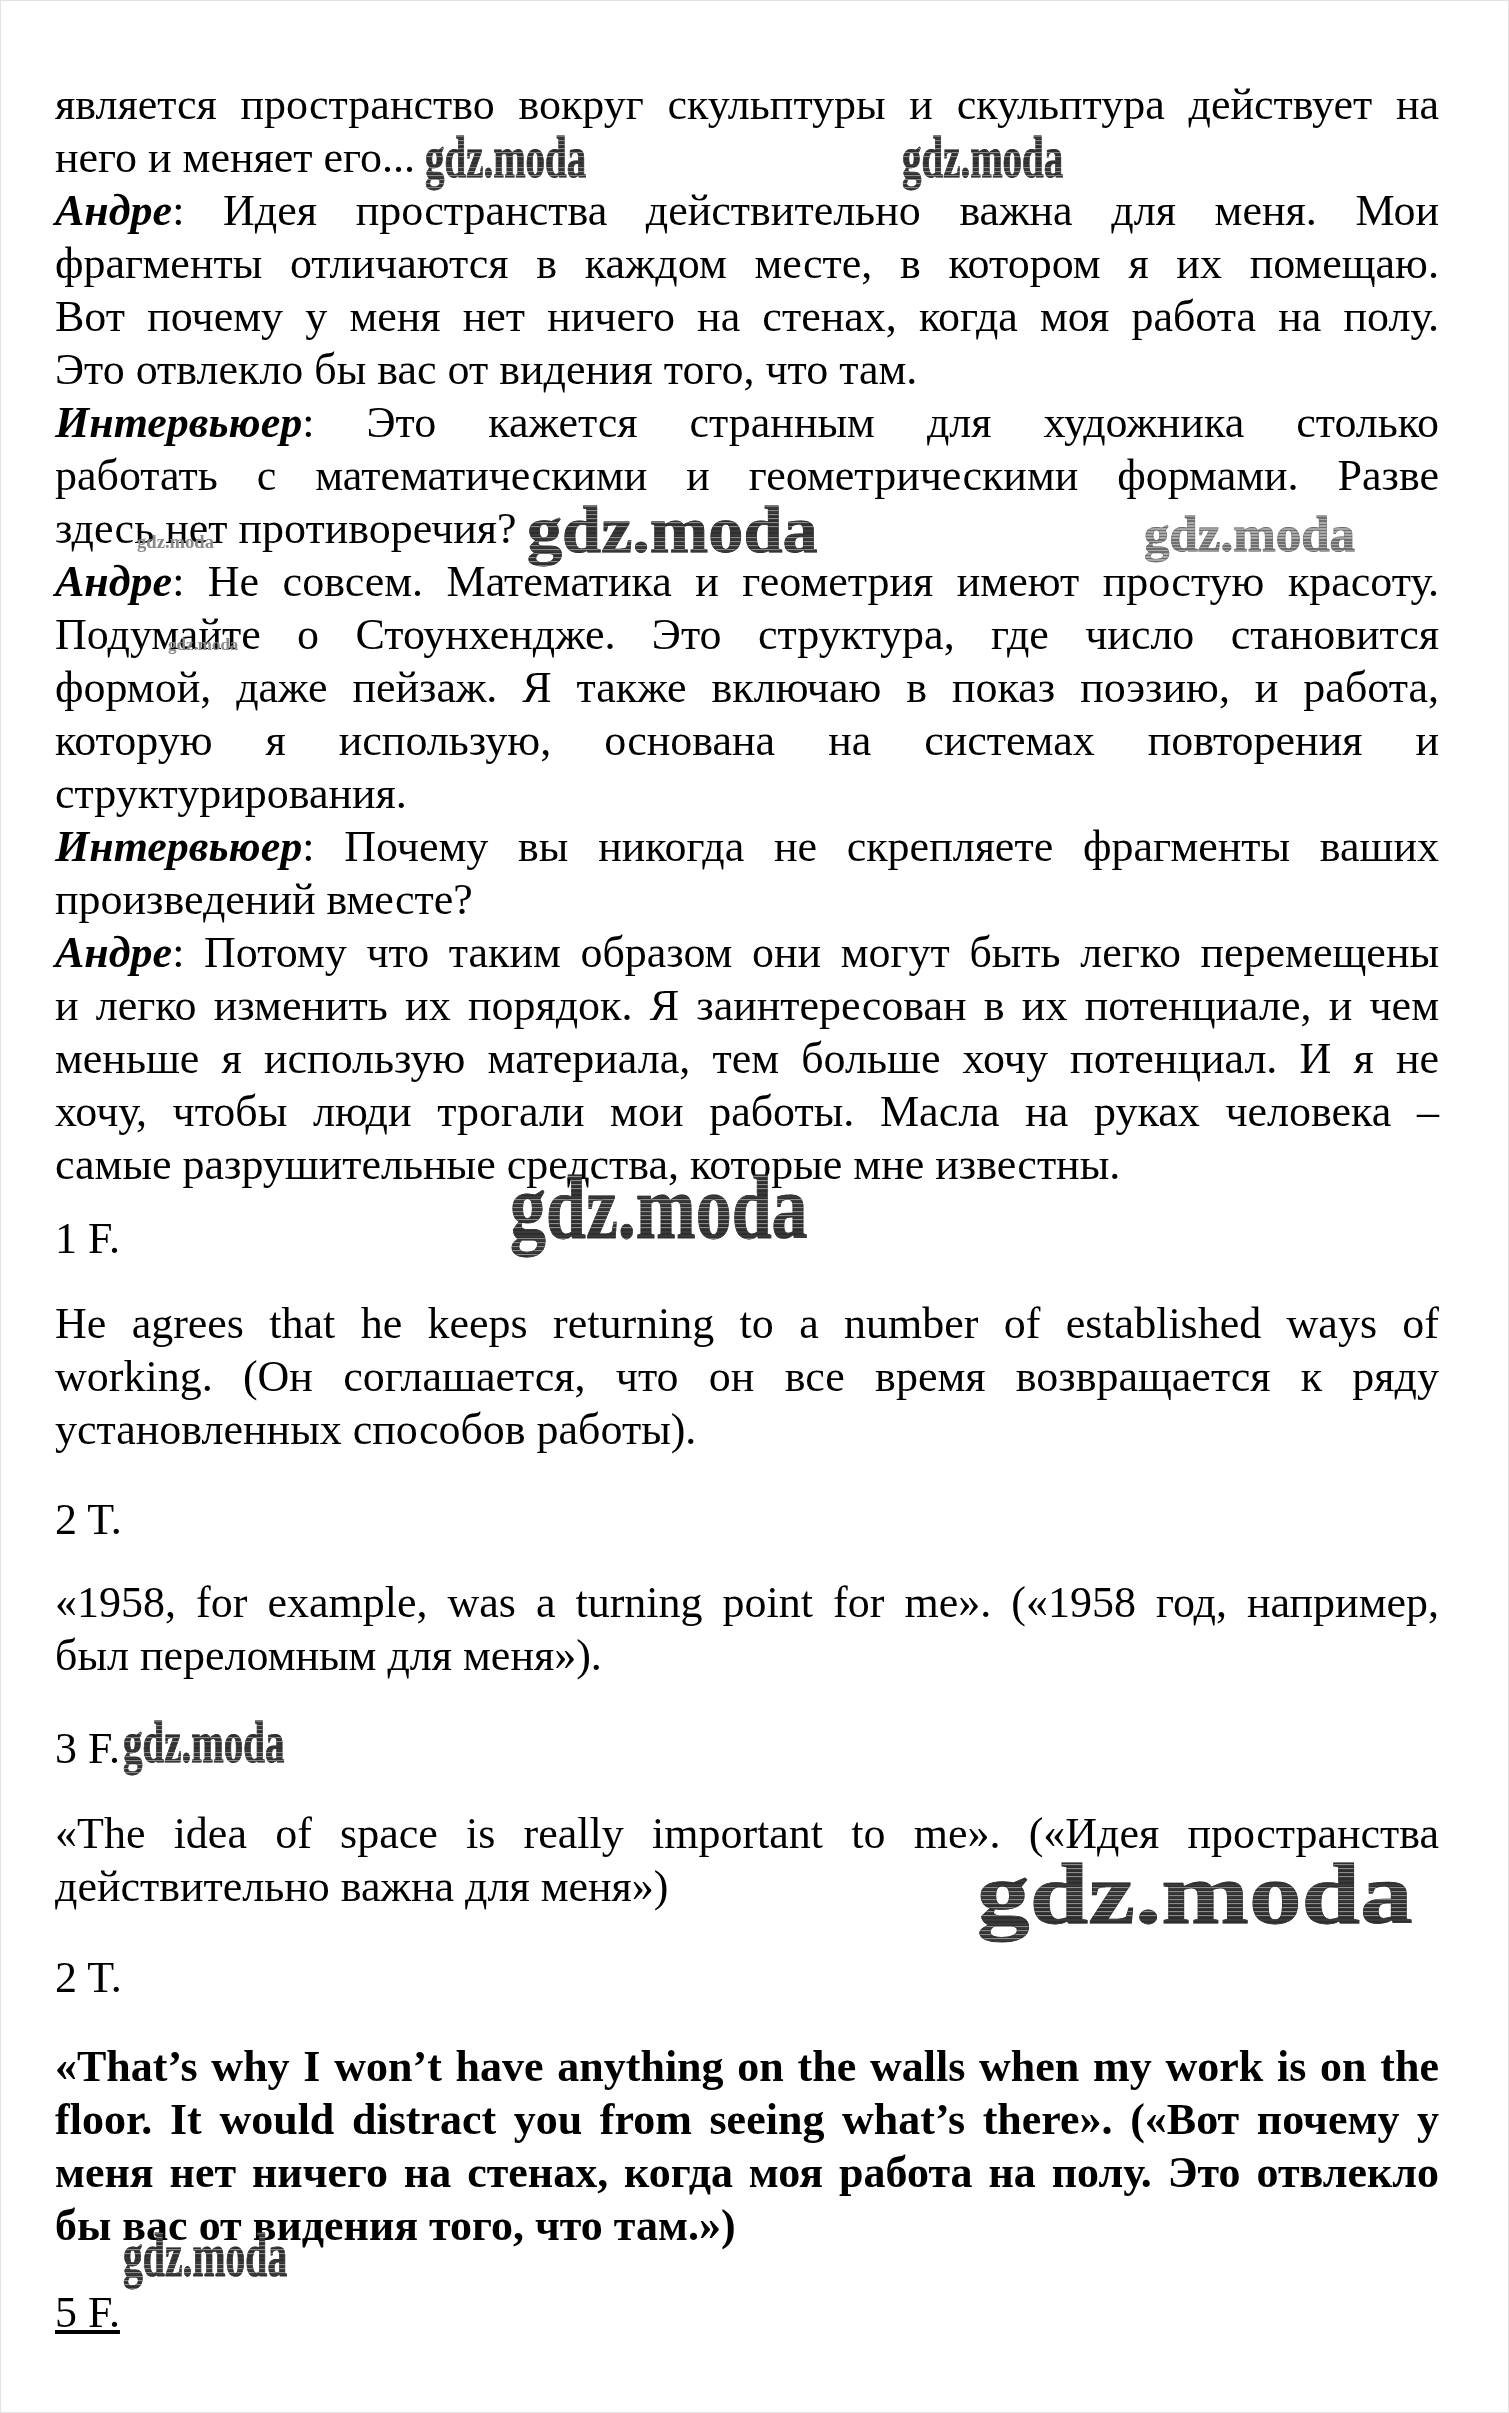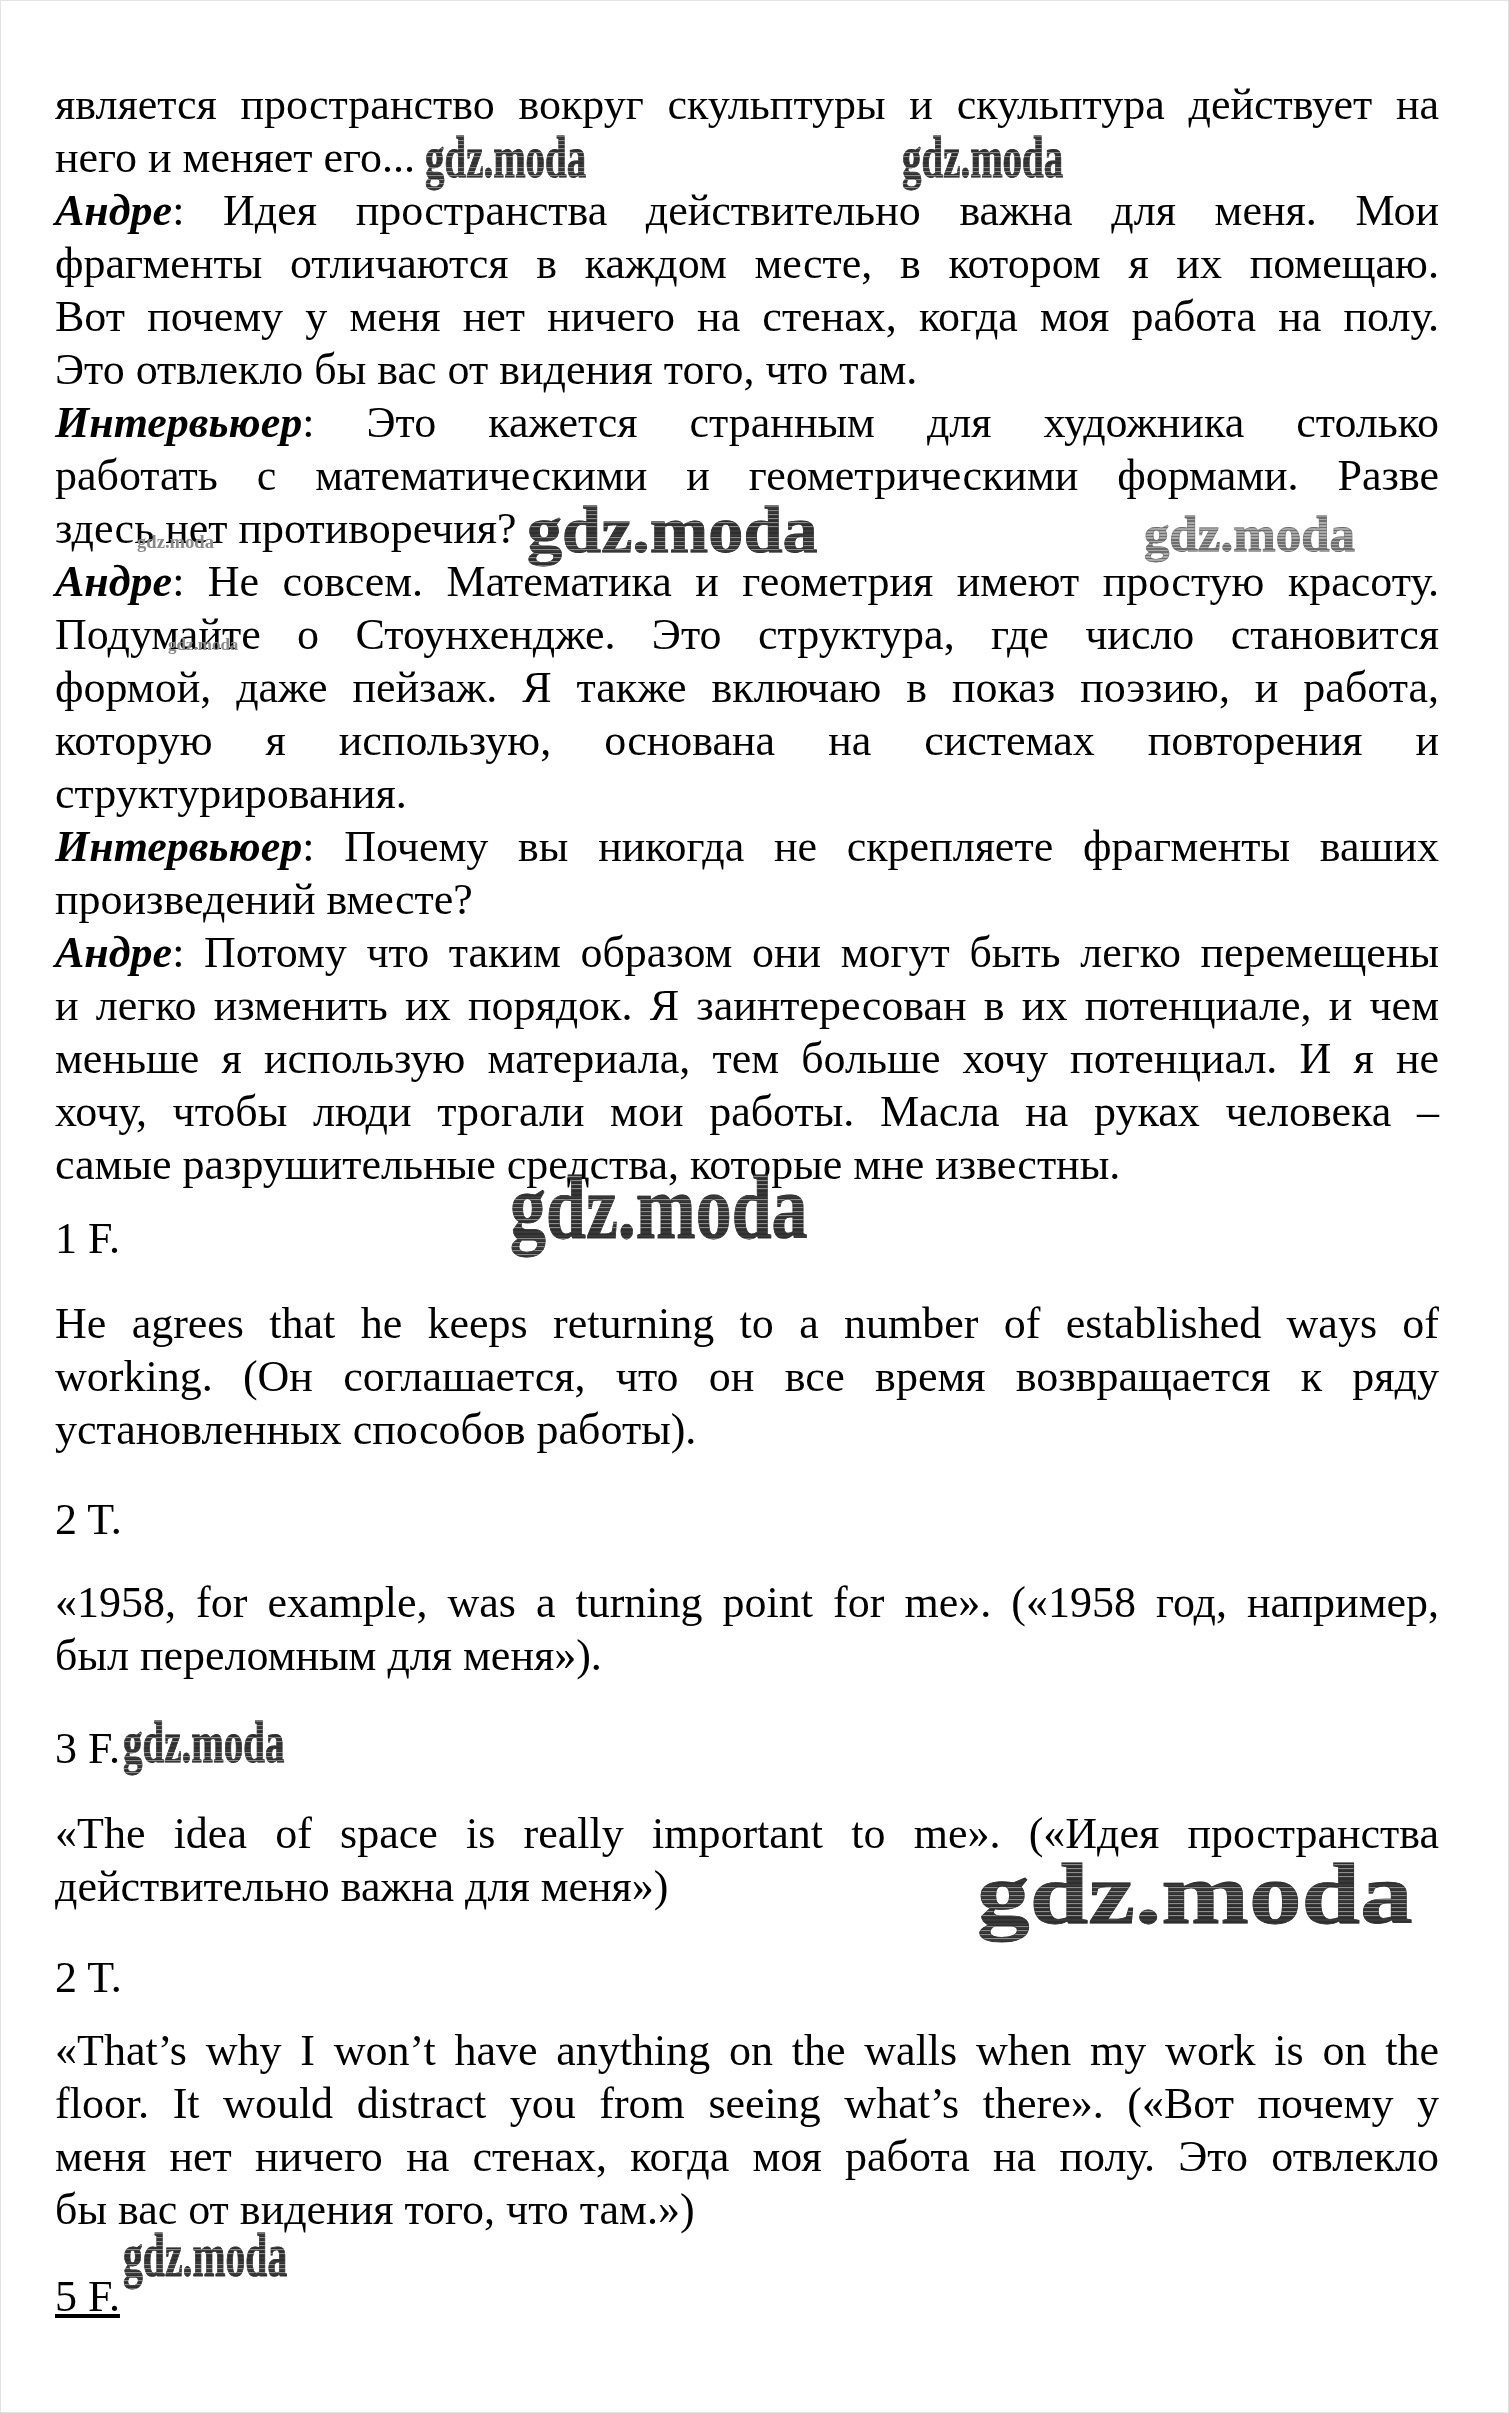--- a/index.html
+++ b/index.html
@@ -99,21 +99,21 @@
       <div class="ans-para" style="margin-top: 30px;">
         <div class="line j">«1958, for example, was a turning point for me». («1958 год, например,</div>
         <div class="line nj">был переломным для меня»).</div>
       </div>
       <div class="ans-label" style="margin-top: 40px;">3 F.</div>
       <div class="ans-para" style="margin-top: 32px;">
         <div class="line j">«The idea of space is really important to me». («Идея пространства</div>
         <div class="line nj">действительно важна для меня»)</div>
       </div>
       <div class="ans-label" style="margin-top: 38px;">2 T.</div>
-      <div class="ans-para" style="margin-top: 20px;">
+      <div class="ans-para" style="margin-top: 36px; font-weight: bold;">
         <div class="line j">«That’s why I won’t have anything on the walls when my work is on the</div>
         <div class="line j">floor. It would distract you from seeing what’s there». («Вот почему у</div>
         <div class="line j">меня нет ничего на стенах, когда моя работа на полу. Это отвлекло</div>
         <div class="line nj">бы вас от видения того, что там.»)</div>
       </div>
       <div class="ans-label" style="margin-top: 34px; text-decoration: underline;">5 F.</div>
     </div>
 
   <div class="wm wm1">gdz.moda</div>
   <div class="wm wm2">gdz.moda</div>

